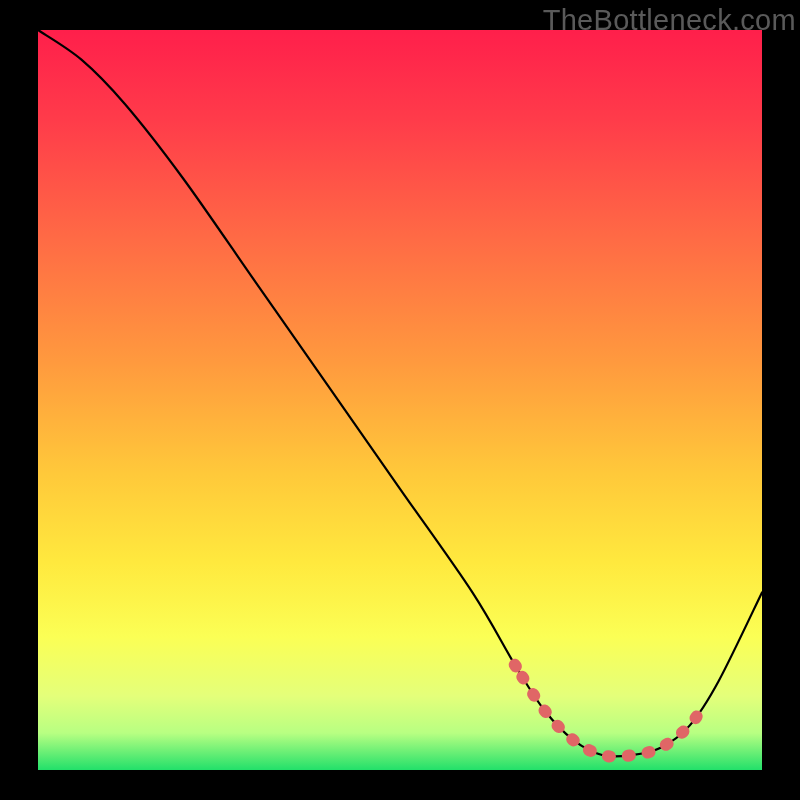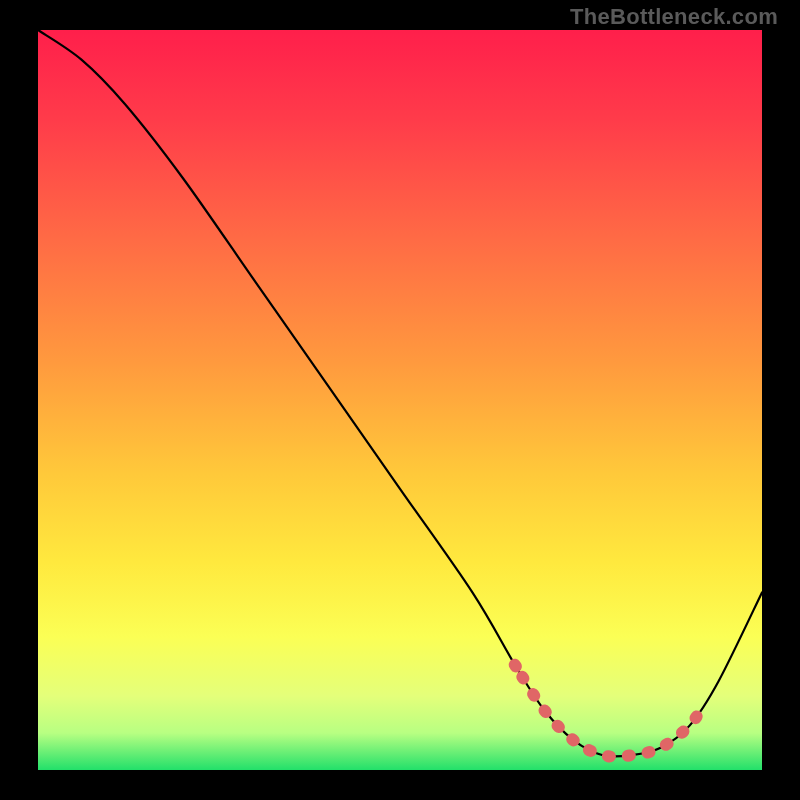--- a/index.html
+++ b/index.html
@@ -12,24 +12,24 @@
     font-family: Arial, Helvetica, sans-serif;
   }
   .container {
     position: relative;
     width: 800px;
     height: 800px;
   }
   .watermark {
     position: absolute;
     top: 4px;
-    right: 22px;
+    right: 4px;
     color: #5a5a5a;
-    font-size: 22px;
-    font-weight: 700;
+    font-size: 29px;
+    font-weight: 400;
     letter-spacing: 0.3px;
     z-index: 10;
     user-select: none;
   }
   svg.chart {
     position: absolute;
     left: 0;
     top: 0;
   }
 </style>

